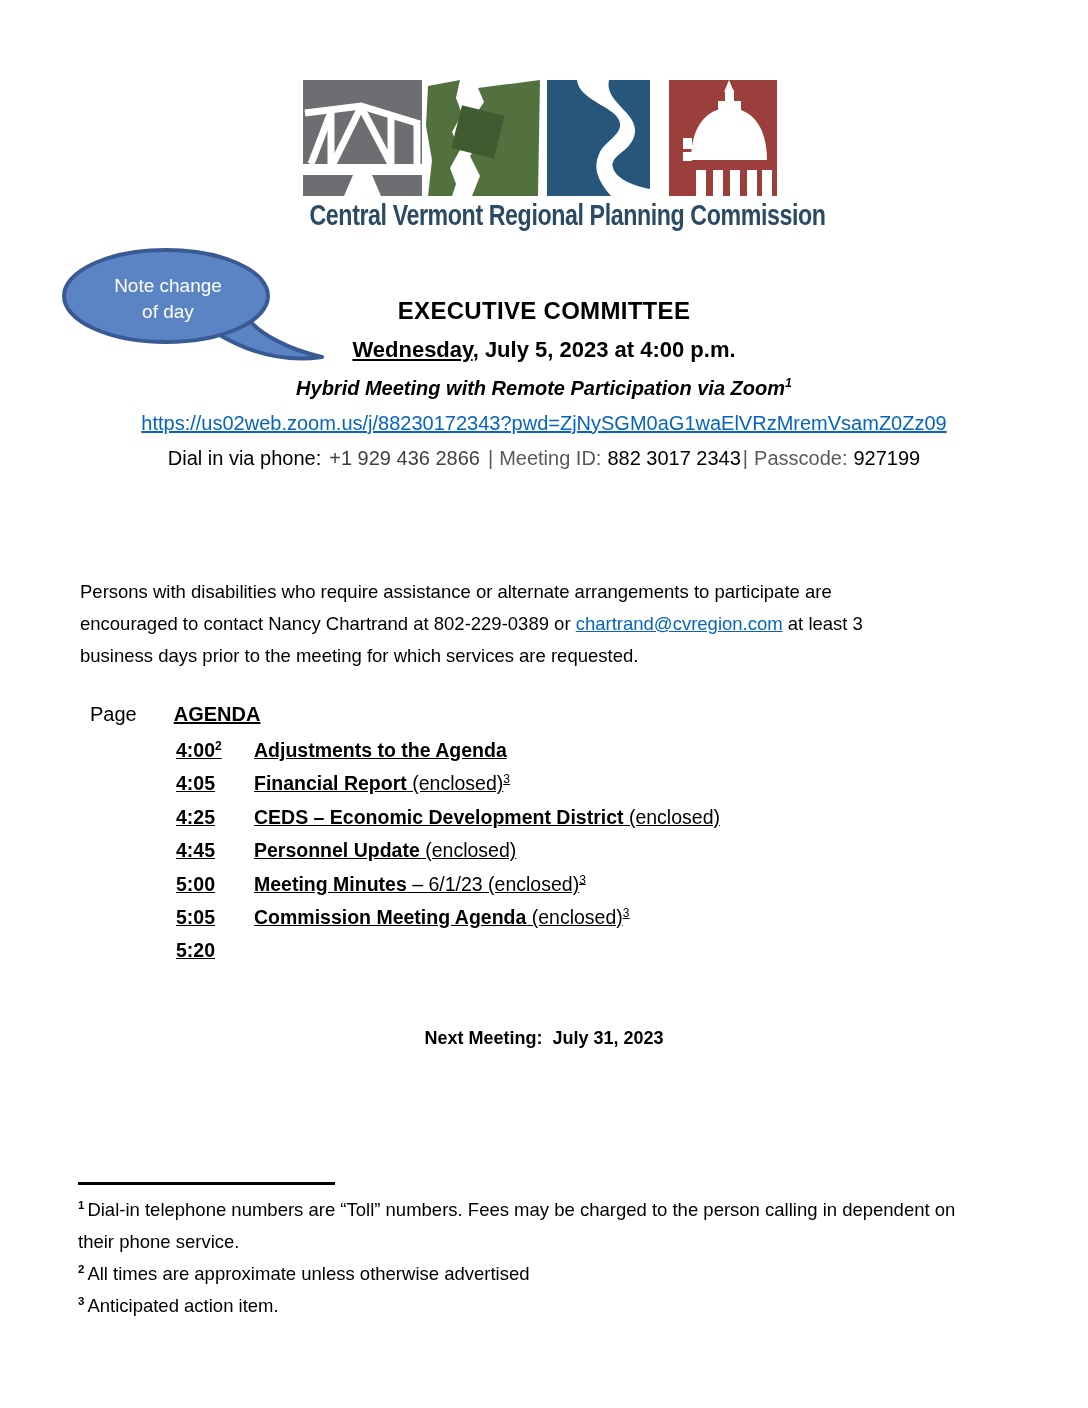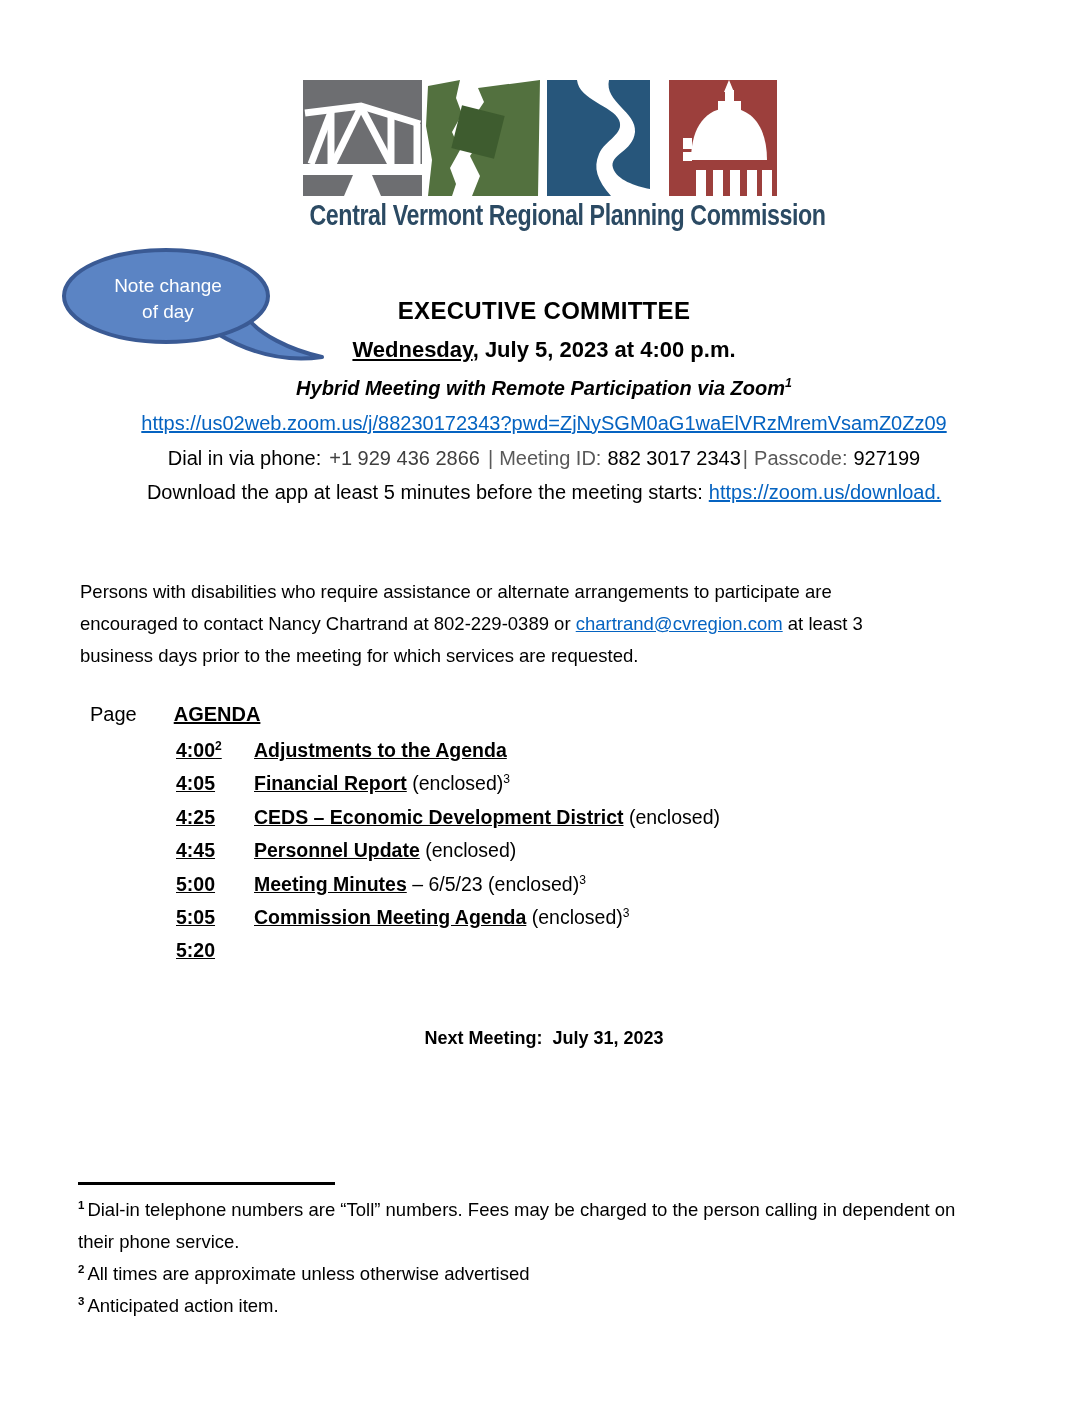--- a/index.html
+++ b/index.html
@@ -41,21 +41,21 @@
   
   .para{top:576px;left:80px;width:815px;font-size:18.5px;line-height:32px;
         white-space:pre-wrap;}
 
   
   .agenda-head{top:703px;left:90px;font-size:20px;}
   .agenda-head .agenda-lbl{font-weight:bold;text-decoration:underline;margin-left:37px;text-align:center;}
   .agenda-rows{top:734px;left:176px;font-size:19.5px;line-height:33.4px;}
   .agenda-row{display:grid;grid-template-columns:78px auto;}
   .agenda-row .time,.agenda-row .ttl{font-weight:bold;text-decoration:underline;}
-  .agenda-row .sfx{font-weight:normal;}
+  .agenda-row .sfx{font-weight:normal;text-decoration:underline;}
   sup{font-size:0.62em;vertical-align:super;line-height:0;}
   .next-meeting{top:1028px;font-size:18px;font-weight:bold;white-space:pre-wrap;}
 
   
   .fn-rule{top:1182px;left:78px;width:257px;height:2.5px;background:#000;}
   .footnotes{top:1194px;left:78px;width:900px;font-size:18.5px;line-height:32px;}
   .footnotes sup{font-weight:bold;margin-right:3px;}
 
   
   .footer{top:1340px;color:var(--footer_text);font-size:20px;line-height:31px;
@@ -130,23 +130,20 @@
   <div class="abs center hybrid"><span>Hybrid Meeting with Remote Participation via Zoom</span><sup>1</sup></div>
 
   <div class="abs center linkline">
     <a class="link">https://us02web.zoom.us/j/88230172343?pwd=ZjNySGM0aG1waElVRzMremVsamZ0Zz09</a>
   </div>
 
   <div class="abs center dial">
     <span class="lbl">Dial in via phone:</span><span class="dknum">+1 929 436 2866</span><span class="sep">|</span><span class="glbl">Meeting ID:</span><span class="val">882 3017 2343</span><span class="sep">|</span><span class="glbl">Passcode:</span><span class="val">927199</span>
   </div>
 
-  <div class="abs center download">
-    <span class="txt">Download the app at least 5 minutes before the meeting starts:</span><a class="link">https://zoom.us/download.</a>
-  </div>
 
 
   <div class="abs para"><span>Persons with disabilities who require assistance or alternate arrangements to participate are encouraged to contact Nancy Chartrand at 802-229-0389 or </span><a class="link">chartrand@cvregion.com</a><span> at least 3 business days prior to the meeting for which services are requested.</span></div>
 
   <div class="abs agenda-head">
     <span class="page-lbl">Page</span><span class="agenda-lbl">AGENDA</span>
   </div>
 
   <div class="abs agenda-rows">
     <div class="agenda-row">
@@ -160,21 +157,21 @@
     <div class="agenda-row">
       <span class="time"><span>4:25</span><sup></sup></span>
       <span class="entry"><span class="ttl">CEDS – Economic Development District</span><span class="sfx"> (enclosed)</span><sup class="sfx"></sup></span>
     </div>
     <div class="agenda-row">
       <span class="time"><span>4:45</span><sup></sup></span>
       <span class="entry"><span class="ttl">Personnel Update</span><span class="sfx"> (enclosed)</span><sup class="sfx"></sup></span>
     </div>
     <div class="agenda-row">
       <span class="time"><span>5:00</span><sup></sup></span>
-      <span class="entry"><span class="ttl">Meeting Minutes</span><span class="sfx"> – 6/5/23 (enclosed)</span><sup class="sfx">3</sup></span>
+      <span class="entry"><span class="ttl">Meeting Minutes</span><span class="sfx"> – 6/1/23 (enclosed)</span><sup class="sfx">3</sup></span>
     </div>
     <div class="agenda-row">
       <span class="time"><span>5:05</span><sup></sup></span>
       <span class="entry"><span class="ttl">Commission Meeting Agenda</span><span class="sfx"> (enclosed)</span><sup class="sfx">3</sup></span>
     </div>
     <div class="agenda-row">
       <span class="time"><span>5:20</span><sup></sup></span>
     </div>
   </div>
 

